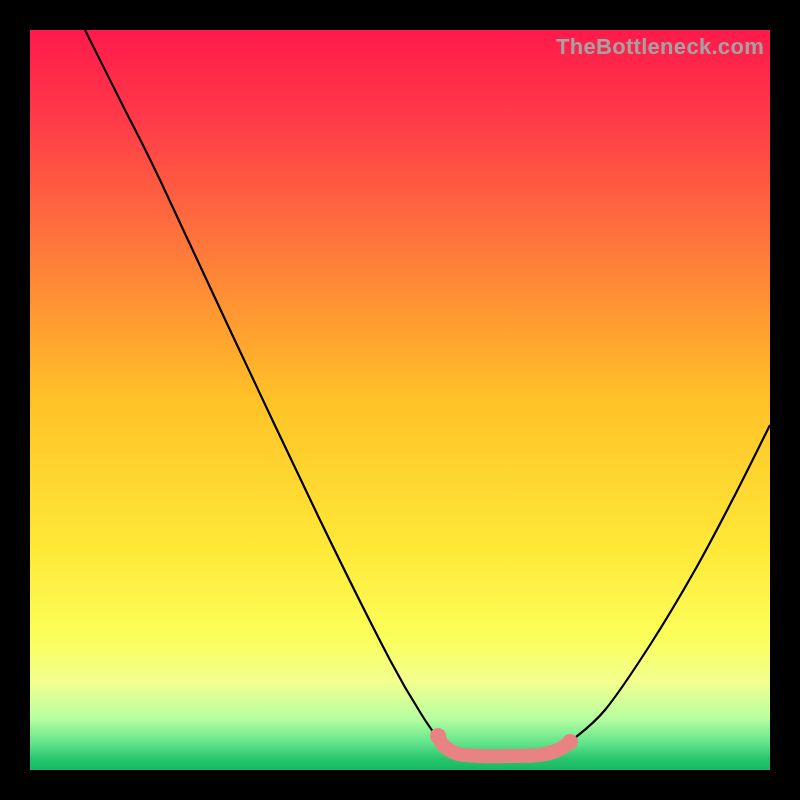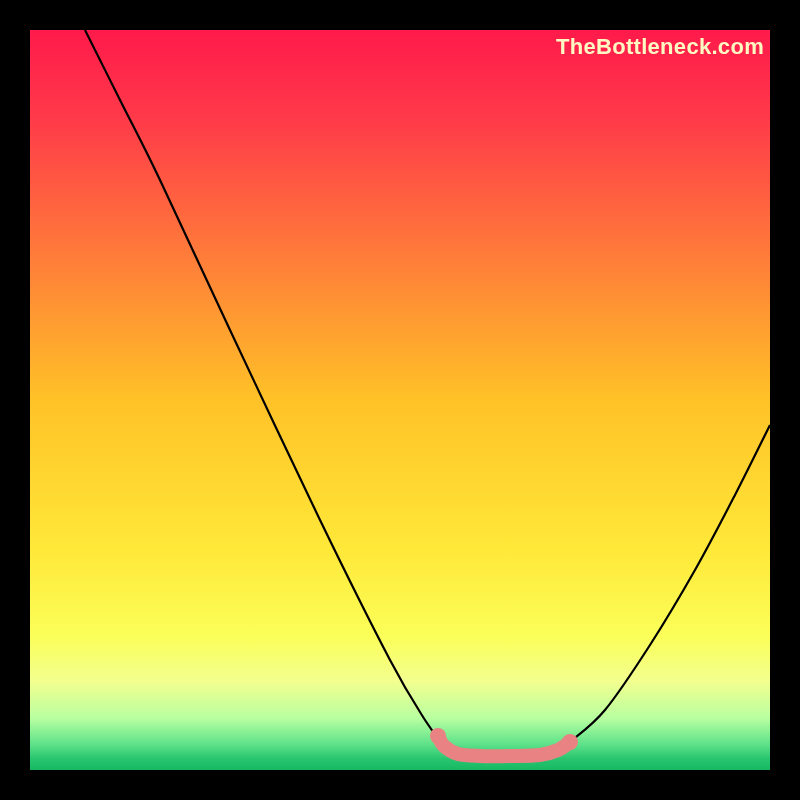--- a/index.html
+++ b/index.html
@@ -31,21 +31,21 @@
     position: absolute;
     left: 0;
     top: 0;
     width: 100%;
     height: 100%;
   }
   .watermark {
     position: absolute;
     top: 4px;
     right: 6px;
-    color: #fef9c3;
+    color: #a3a3a3;
     font-size: 22px;
     font-weight: 600;
     letter-spacing: 0.3px;
     user-select: none;
   }
   svg {
     position: absolute;
     left: 0;
     top: 0;
   }

